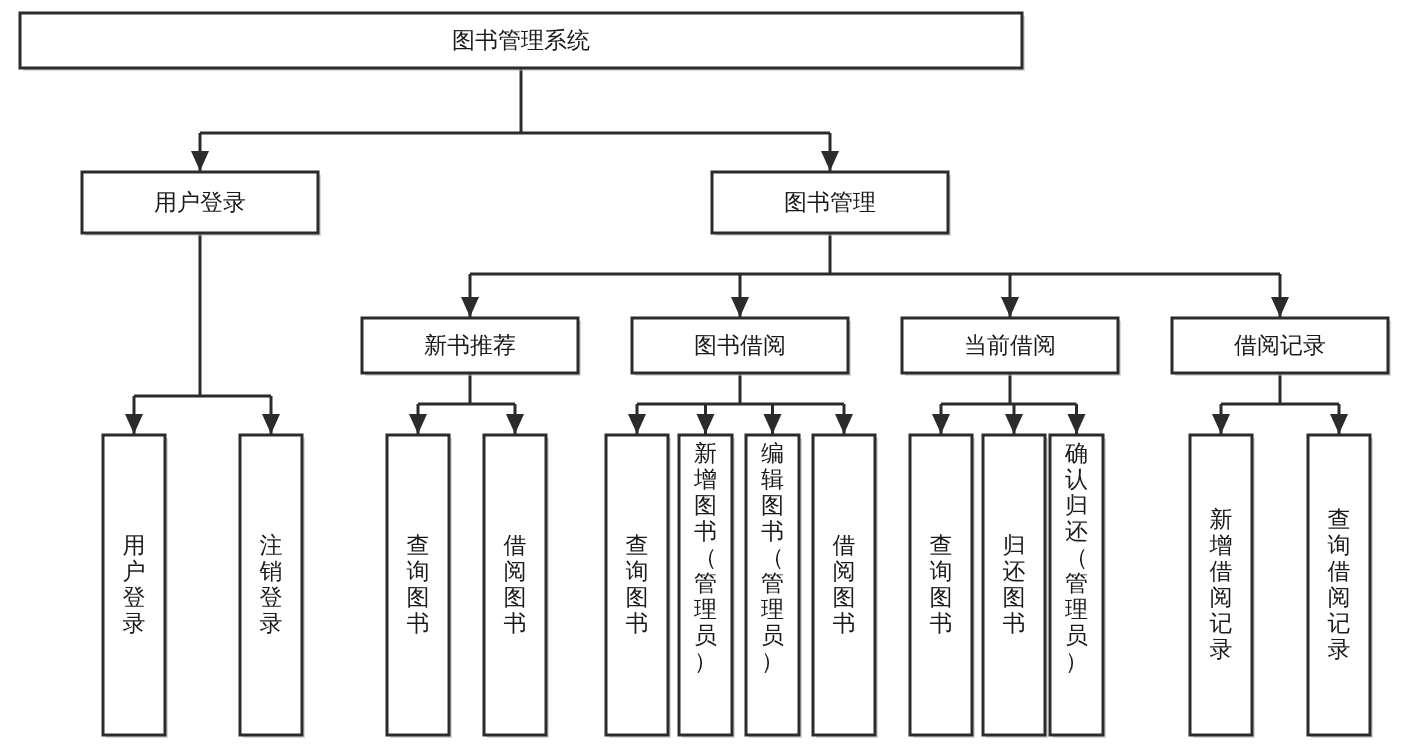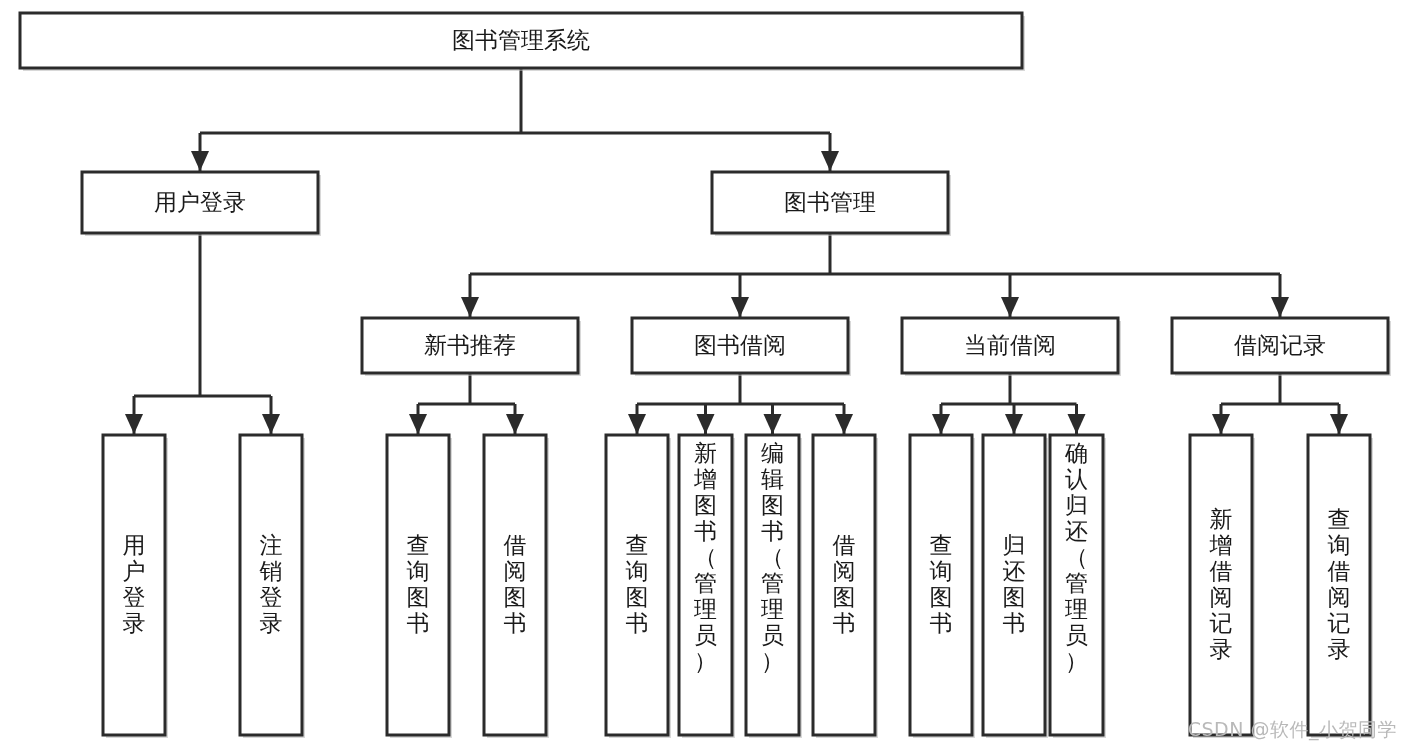--- a/index.html
+++ b/index.html
@@ -227,15 +227,14 @@
           <text class="node-label-v" x="1221" y="527"><tspan x="1221" dy="0">新</tspan><tspan x="1221" dy="26">增</tspan><tspan x="1221" dy="26">借</tspan><tspan x="1221" dy="26">阅</tspan><tspan x="1221" dy="26">记</tspan><tspan x="1221" dy="26">录</tspan></text>
         </g>
         <g>
           <rect x="1311" y="438" width="62" height="300" class="node-shadow"></rect>
           <rect x="1308" y="435" width="62" height="300" class="node-box"></rect>
           <text class="node-label-v" x="1339" y="527"><tspan x="1339" dy="0">查</tspan><tspan x="1339" dy="26">询</tspan><tspan x="1339" dy="26">借</tspan><tspan x="1339" dy="26">阅</tspan><tspan x="1339" dy="26">记</tspan><tspan x="1339" dy="26">录</tspan></text>
         </g>
       </g>
   </svg>
 
-  <div class="watermark-text">CSDN @软件_小贺同学</div>
 
 </div>
 
 </body></html>

